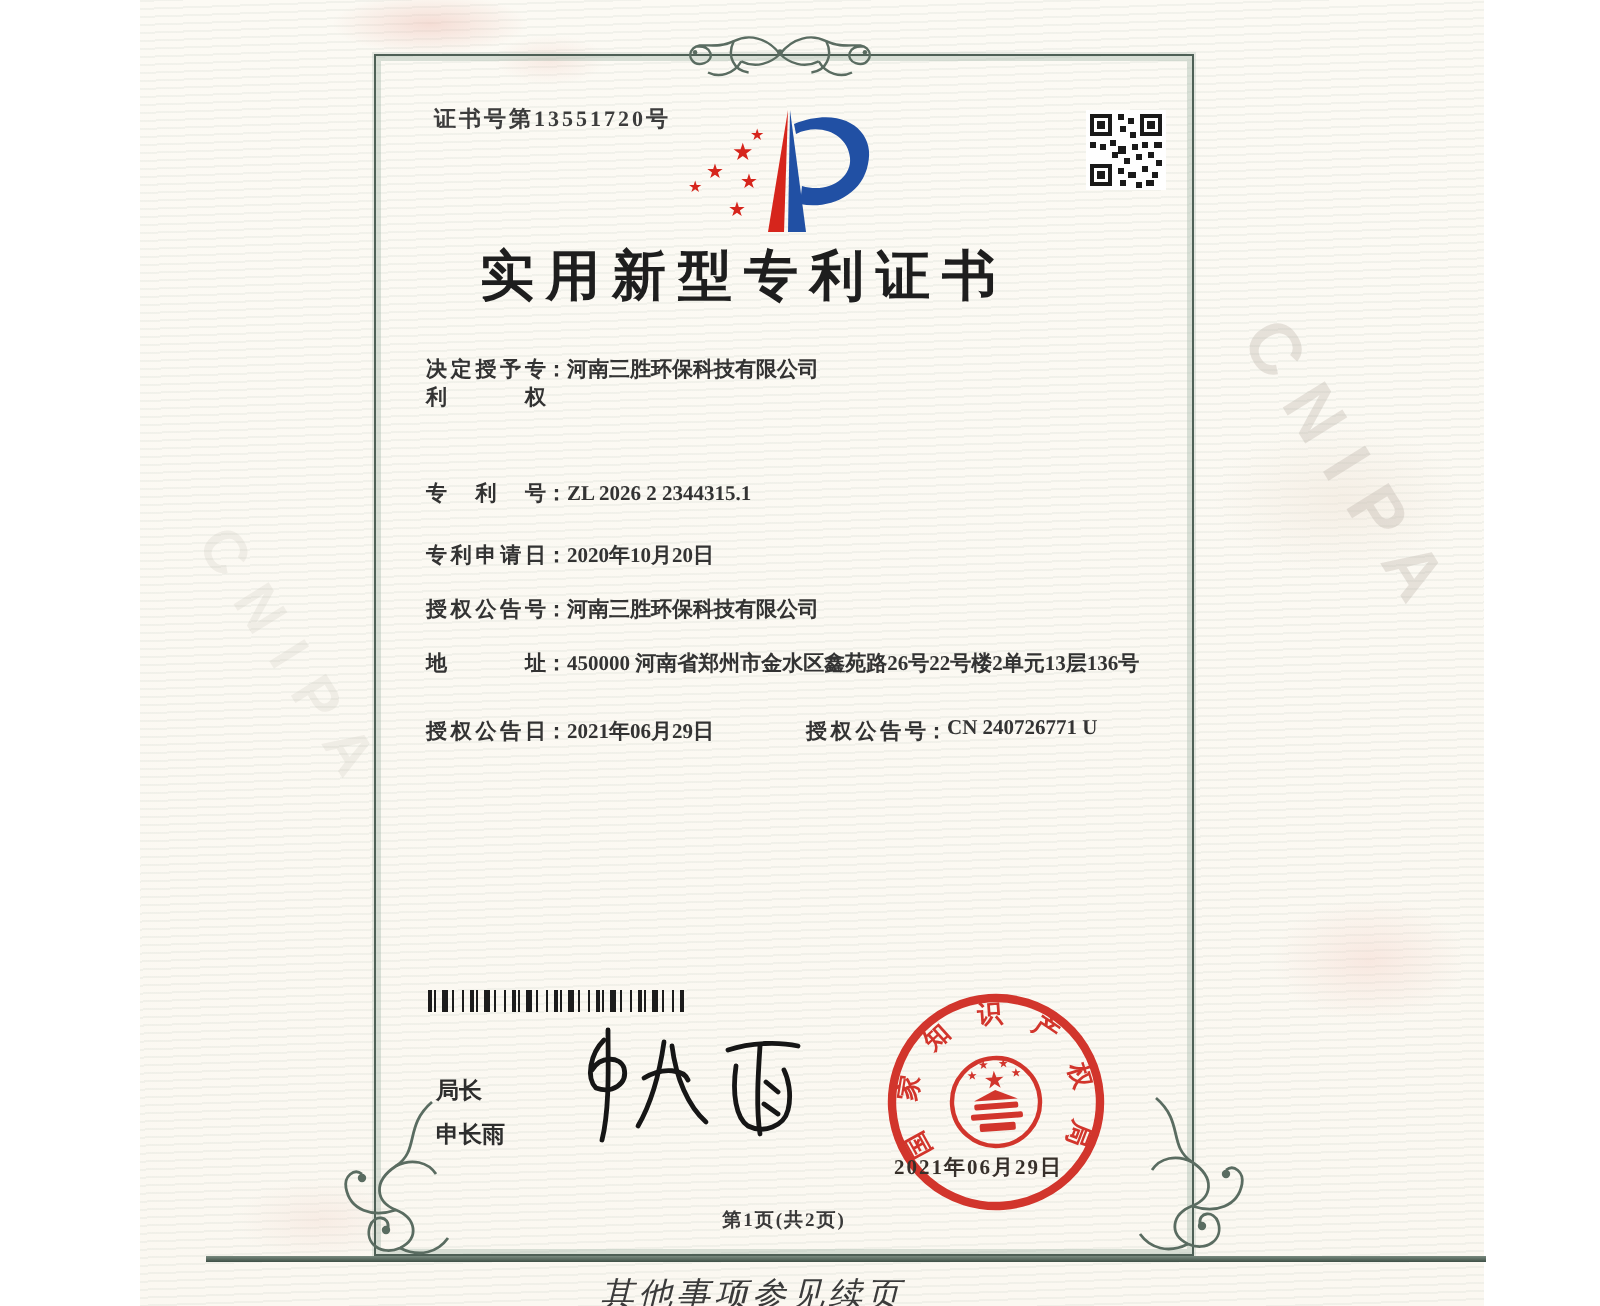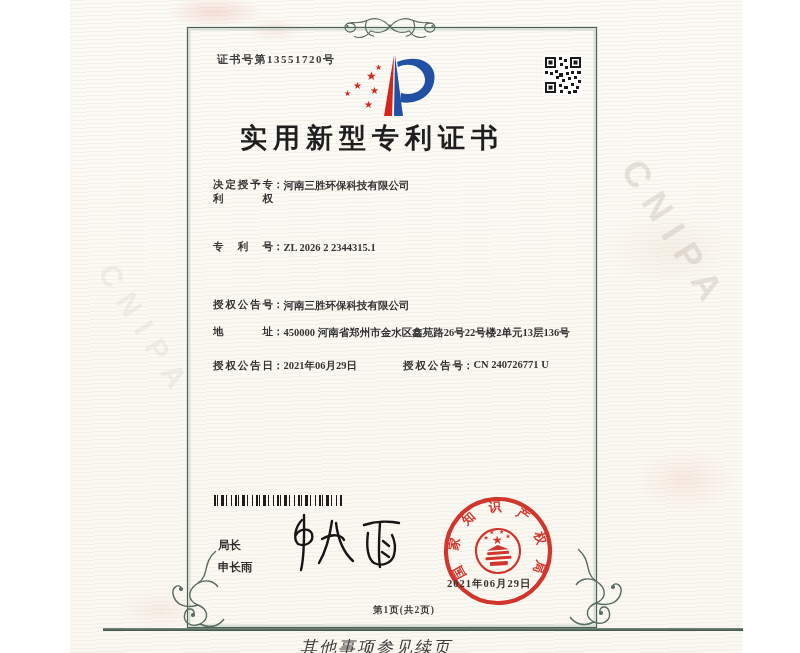--- a/index.html
+++ b/index.html
@@ -62,21 +62,21 @@
   .sig-title { position:absolute; left:218px; top:538px; font-size:11.5px; font-weight:700; color:#2e2e2e; }
   .sig-name  { position:absolute; left:218px; top:560px; font-size:11.5px; font-weight:700; color:#2e2e2e; }
   .signature { position:absolute; left:280px; top:512px; }
 
   .seal { position:absolute; left:441px; top:494px; opacity:.93; transform:rotate(-4deg); }
   .seal text.ring-char { font-size:12.5px; font-weight:700; fill:#cf271e; font-family:"Liberation Serif",serif; }
   .seal-date { position:absolute; left:447px; top:577px; font-size:10.5px; font-weight:600;
     letter-spacing:1px; color:#37302b; z-index:5; }
 
   .page-info { position:absolute; left:187px; top:604px; width:410px; text-align:center;
-    font-size:9.5px; font-weight:600; letter-spacing:1px; color:#3a3a3a;margin-left:12px; }
+    font-size:9.5px; font-weight:600; letter-spacing:1px; color:#3a3a3a; }
   .paper-edge { position:absolute; left:103px; top:628px; width:640px; height:2.5px;
     background:linear-gradient(#7a8b80,#3f5046); }
   .next-note { position:absolute; left:166px; top:636px; width:420px; text-align:center;
     font-size:17px; font-style:italic; letter-spacing:2px; color:#3b3b3b; }
 
   svg text.star { font-family:"DejaVu Sans", sans-serif; }
 </style>
 </head>
 <body>
 
@@ -175,20 +175,23 @@
   </svg>
 
   <div class="title">实用新型专利证书</div>
 
   <div class="field-row" style="top:178px">
     <span class="field-label">决定授予专利权</span><span class="field-colon">：</span><span class="field-value">河南三胜环保科技有限公司</span>
   </div>
   <div class="field-row" style="top:240px">
     <span class="field-label">专利号</span><span class="field-colon">：</span><span class="field-value">ZL 2026 2 2344315.1</span>
   </div>
+  <div class="field-row" style="top:271px">
+    <span class="field-label">专利申请日</span><span class="field-colon">：</span><span class="field-value">2020年10月20日</span>
+  </div>
   <div class="field-row" style="top:298px">
     <span class="field-label">授权公告号</span><span class="field-colon">：</span><span class="field-value">河南三胜环保科技有限公司</span>
   </div>
   <div class="field-row" style="top:325px">
     <span class="field-label">地址</span><span class="field-colon">：</span><span class="field-value">450000 河南省郑州市金水区鑫苑路26号22号楼2单元13层136号</span>
   </div>
   <div class="field-row" style="top:359px; height:16px;">
     <span class="grant-group">
       <span class="field-label">授权公告日</span><span class="field-colon">：</span><span>2021年06月29日</span>
     </span>

